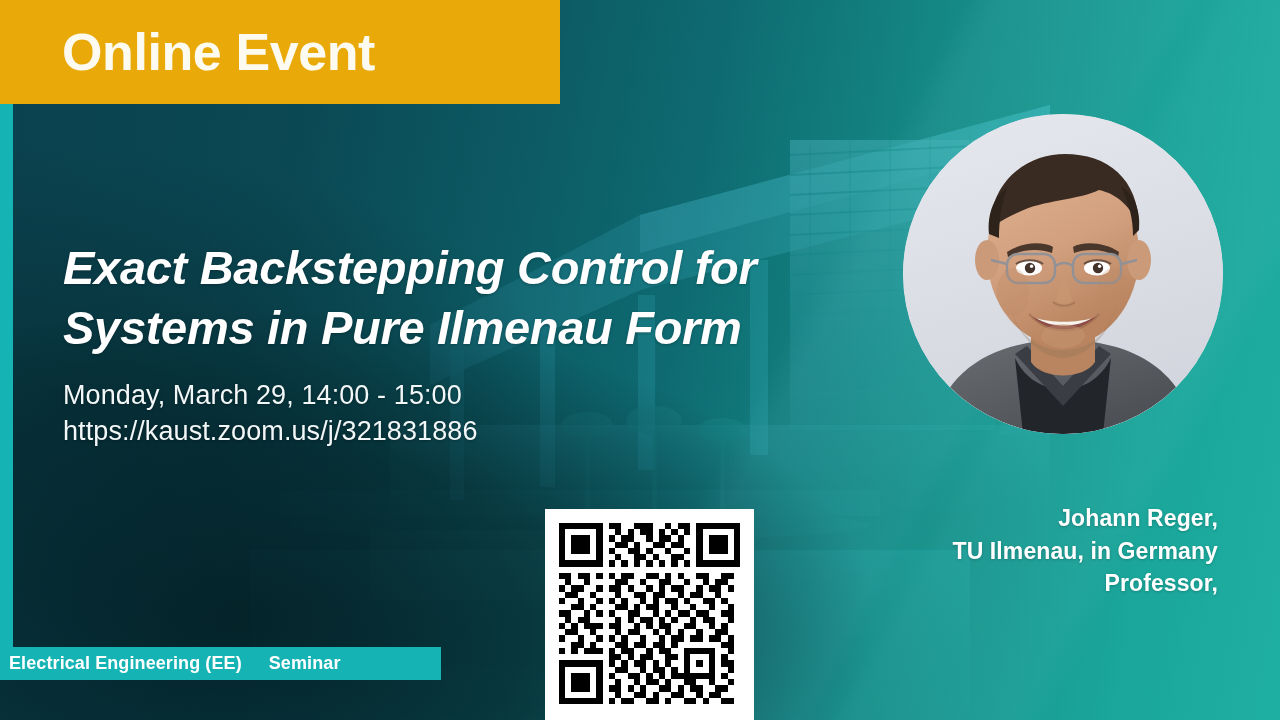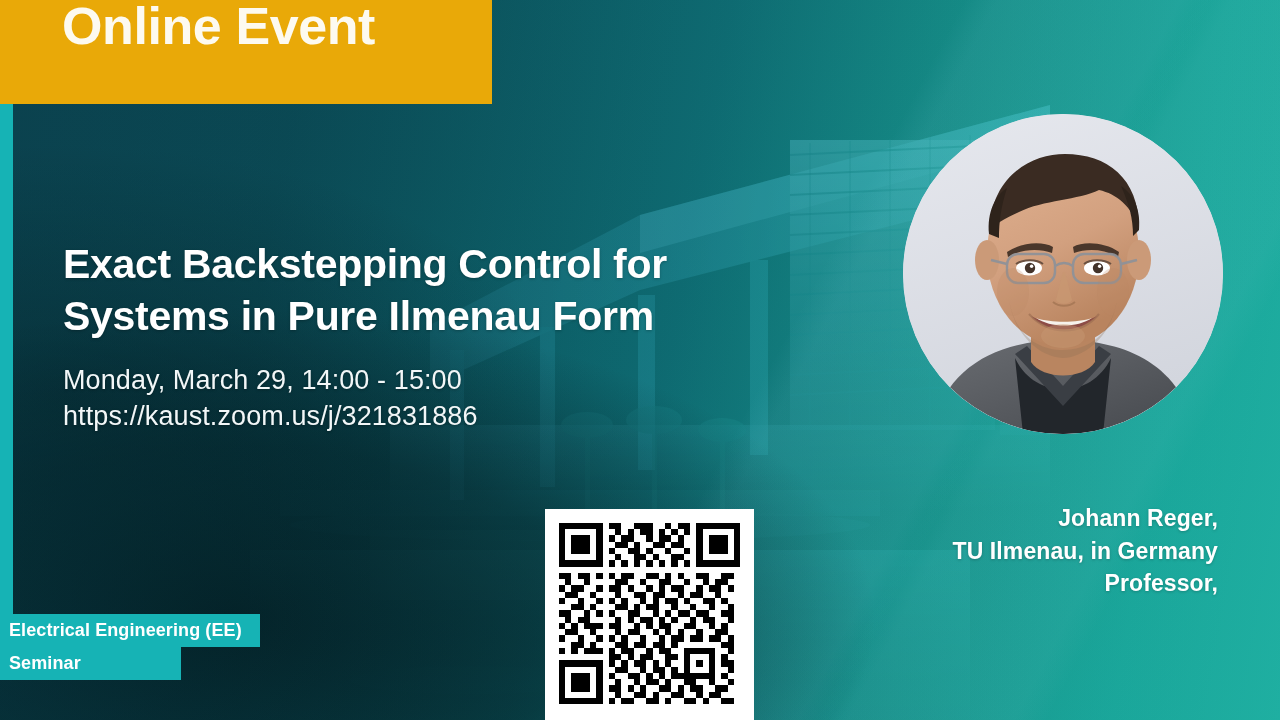--- a/index.html
+++ b/index.html
@@ -58,23 +58,23 @@
       linear-gradient(118deg, rgba(255,255,255,0) 72%, rgba(150,215,225,.07) 74%, rgba(150,215,225,.07) 84%, rgba(255,255,255,0) 86%);
   }
   .bg-tint {
     position:absolute; inset:0;
     background:linear-gradient(100deg, rgba(8,62,74,.35) 0%, rgba(8,62,74,.05) 45%, rgba(30,170,158,.18) 100%);
   }
 
   
   .banner {
     position:absolute; left:0; top:0;
-    width:492px; height:104px;
+    width:560px; height:104px;
     background:#e9a908;
-    display:flex; align-items:flex-start;
+    display:flex; align-items:center;
   }
   .banner-text {
     color:#fdfaf0;
     font-size:52px; font-weight:bold;
     letter-spacing:-.4px;
     padding-left:62px;
     line-height:1;
   }
 
   
@@ -84,24 +84,25 @@
     background:#16b3b5;
   }
 
   
   .main-text {
     position:absolute; left:63px; top:238px;
     width:760px;
   }
   .event-title {
     color:#ffffff;
-    font-size:41px; font-weight:bold;
+    font-size:47px; font-weight:bold;
     line-height:1.28;
     letter-spacing:-.3px;
     text-shadow:0 1px 3px rgba(0,0,0,.25);
+    font-style:italic;
   }
   .event-meta {
     margin-top:20px;
     color:#f2f7f8;
     font-size:27px; font-weight:normal;
     line-height:1.33;
     letter-spacing:.1px;
     text-shadow:0 1px 3px rgba(0,0,0,.3);
   }
   .event-meta div { white-space:nowrap; }
@@ -137,21 +138,21 @@
     left:545px; top:509px;
     width:209px; height:211px;
     background:#ffffff;
     padding:14px 14px 0 14px;
   }
   .qr-card svg { display:block; width:181px; height:181px; }
 
   
   .tags {
     position:absolute; left:0; bottom:40px;
-    display:flex; flex-direction:column; align-items:flex-start;
+    display:flex; flex-direction:row; align-items:flex-start;
   }
   .tag {
     background:#16b3b5;
     color:#ffffff;
     font-size:18px; font-weight:bold;
     letter-spacing:.1px;
     padding:6px 16px 7px 9px;
     line-height:1.12;
     white-space:nowrap;
   }

